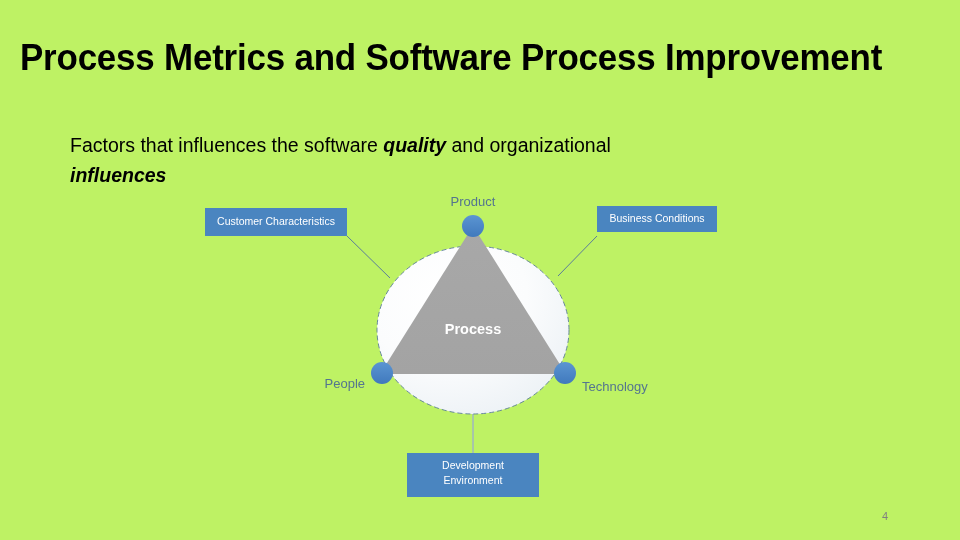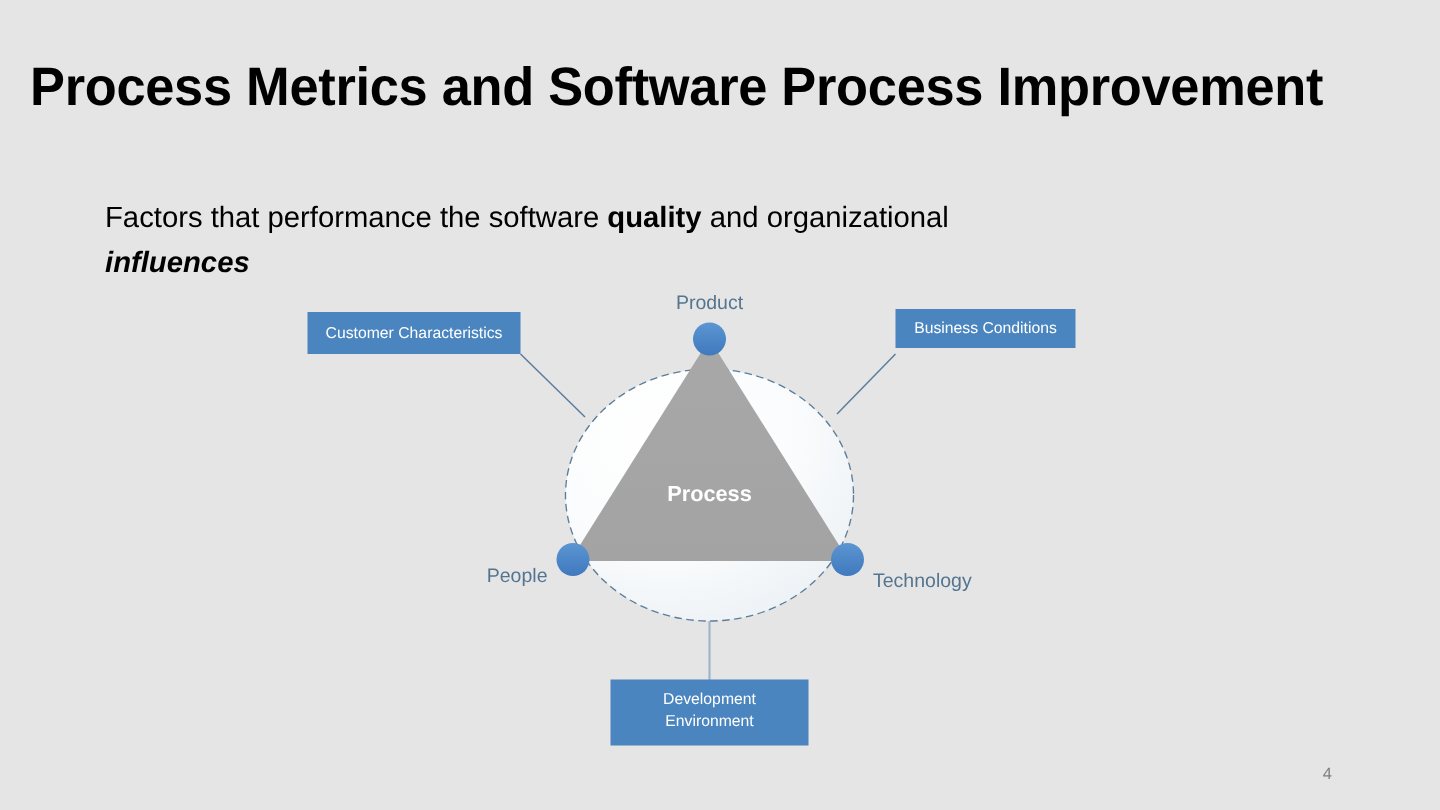--- a/index.html
+++ b/index.html
@@ -9,21 +9,21 @@
     height: 540px;
     overflow: hidden;
     background: #ffffff;
     font-family: "Liberation Sans", sans-serif;
   }
 
   .slide {
     position: relative;
     width: 960px;
     height: 540px;
-    background: #e5e5e5;
+    background: #bef264;
   }
 
   
   .slide-title {
     position: absolute;
     left: 20px;
     top: 38px;
     width: 925px;
     font-family: "Liberation Sans Narrow", "Liberation Sans", sans-serif;
     font-size: 36px;
@@ -43,20 +43,21 @@
     top: 130px;
     width: 812px;
     font-size: 19.5px;
     color: #000000;
     text-align: justify;
     line-height: 1.55;
     font-family: "Liberation Sans Narrow", "Liberation Sans", sans-serif;
   }
   .body-text .bi {
     font-weight: bold;
+    font-style: italic;
   }
   .body-text .line2 {
     display: block;
     text-align: left;
     font-weight: bold;
     font-style: italic;
   }
 
   
   .diagram {
@@ -95,21 +96,21 @@
   }
 </style>
 </head>
 <body>
 
 <div class="slide">
 
   <div class="slide-title">Process Metrics and Software Process Improvement</div>
 
   <div class="body-text">
-    <span>Factors that performance the software </span><span class="bi">quality</span><span> and </span><span>organizational</span>
+    <span>Factors that influences the software </span><span class="bi">quality</span><span> and </span><span>organizational</span>
     <span class="line2">influences</span>
   </div>
 
   <div class="diagram">
     <svg width="560" height="320" viewBox="0 0 560 320" xmlns="http://www.w3.org/2000/svg">
       <defs>
         <radialGradient id="circleGrad" cx="35%" cy="28%" r="78%">
           <stop offset="0%" stop-color="#ffffff"></stop>
           <stop offset="55%" stop-color="#fbfcfd"></stop>
           <stop offset="100%" stop-color="#edf2f6"></stop>

